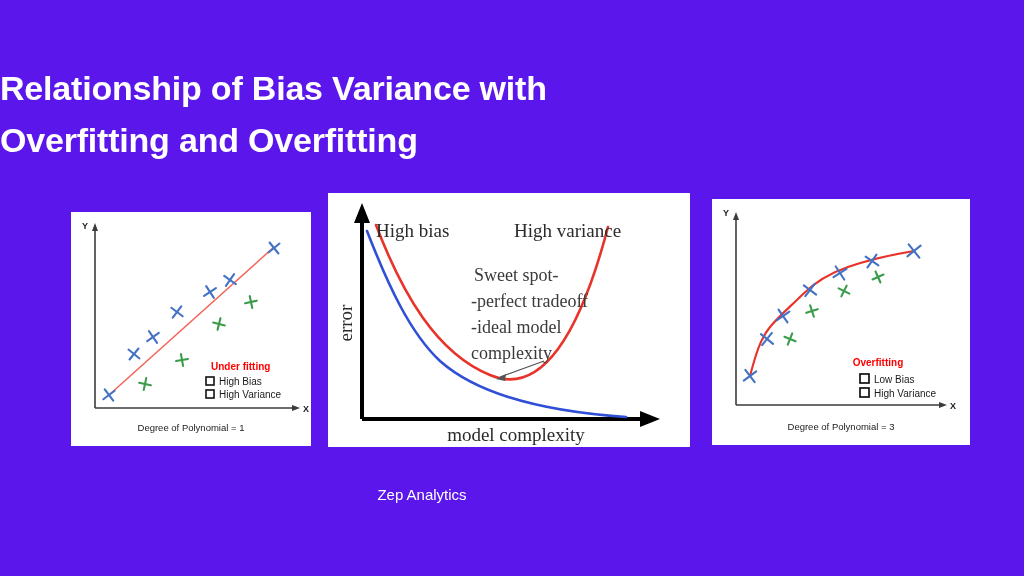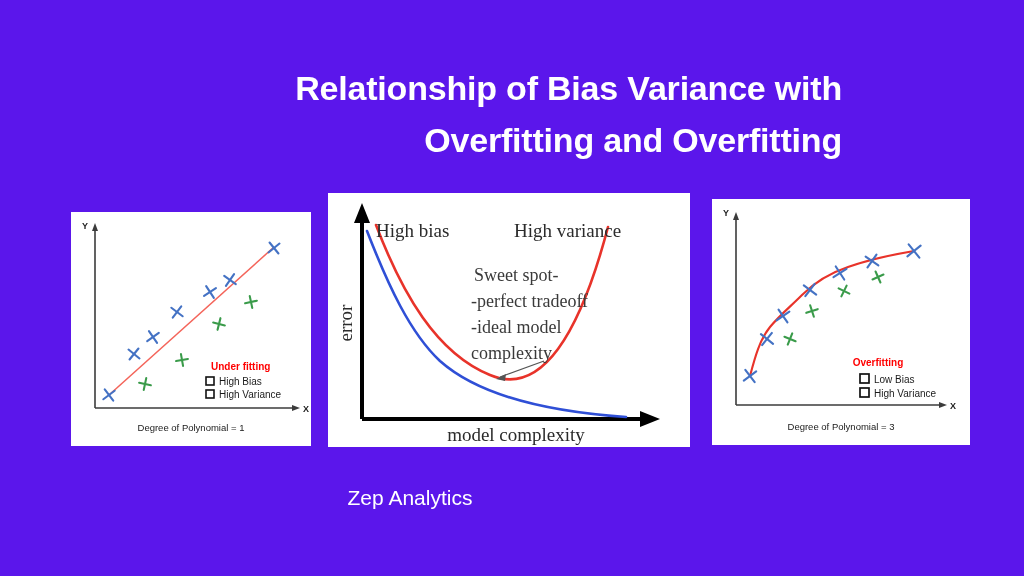--- a/index.html
+++ b/index.html
@@ -19,37 +19,37 @@
     inset: 0;
     width: 1024px;
     height: 576px;
   }
   
   #title-block {
     position: absolute;
     left: 0;
     top: 62px;
     width: 842px;
-    text-align: right;
+    text-align: left;
     color: #ffffff;
     font-weight: bold;
     font-size: 34px;
     line-height: 52px;
     letter-spacing: -0.2px;
   }
   #title-block .tline { display: block; }
   
   #footer-block {
     position: absolute;
-    left: 0;
+    left: 12px;
     top: 486px;
     width: 820px;
     text-align: center;
     color: #ffffff;
-    font-size: 21px;
+    font-size: 15px;
     font-weight: normal;
   }
   
   .card {
     position: absolute;
     background: #ffffff;
     box-sizing: border-box;
   }
   #card-left   { left: 71px;  top: 212px; width: 240px; height: 234px; }
   #card-center { left: 328px; top: 193px; width: 362px; height: 254px; }

